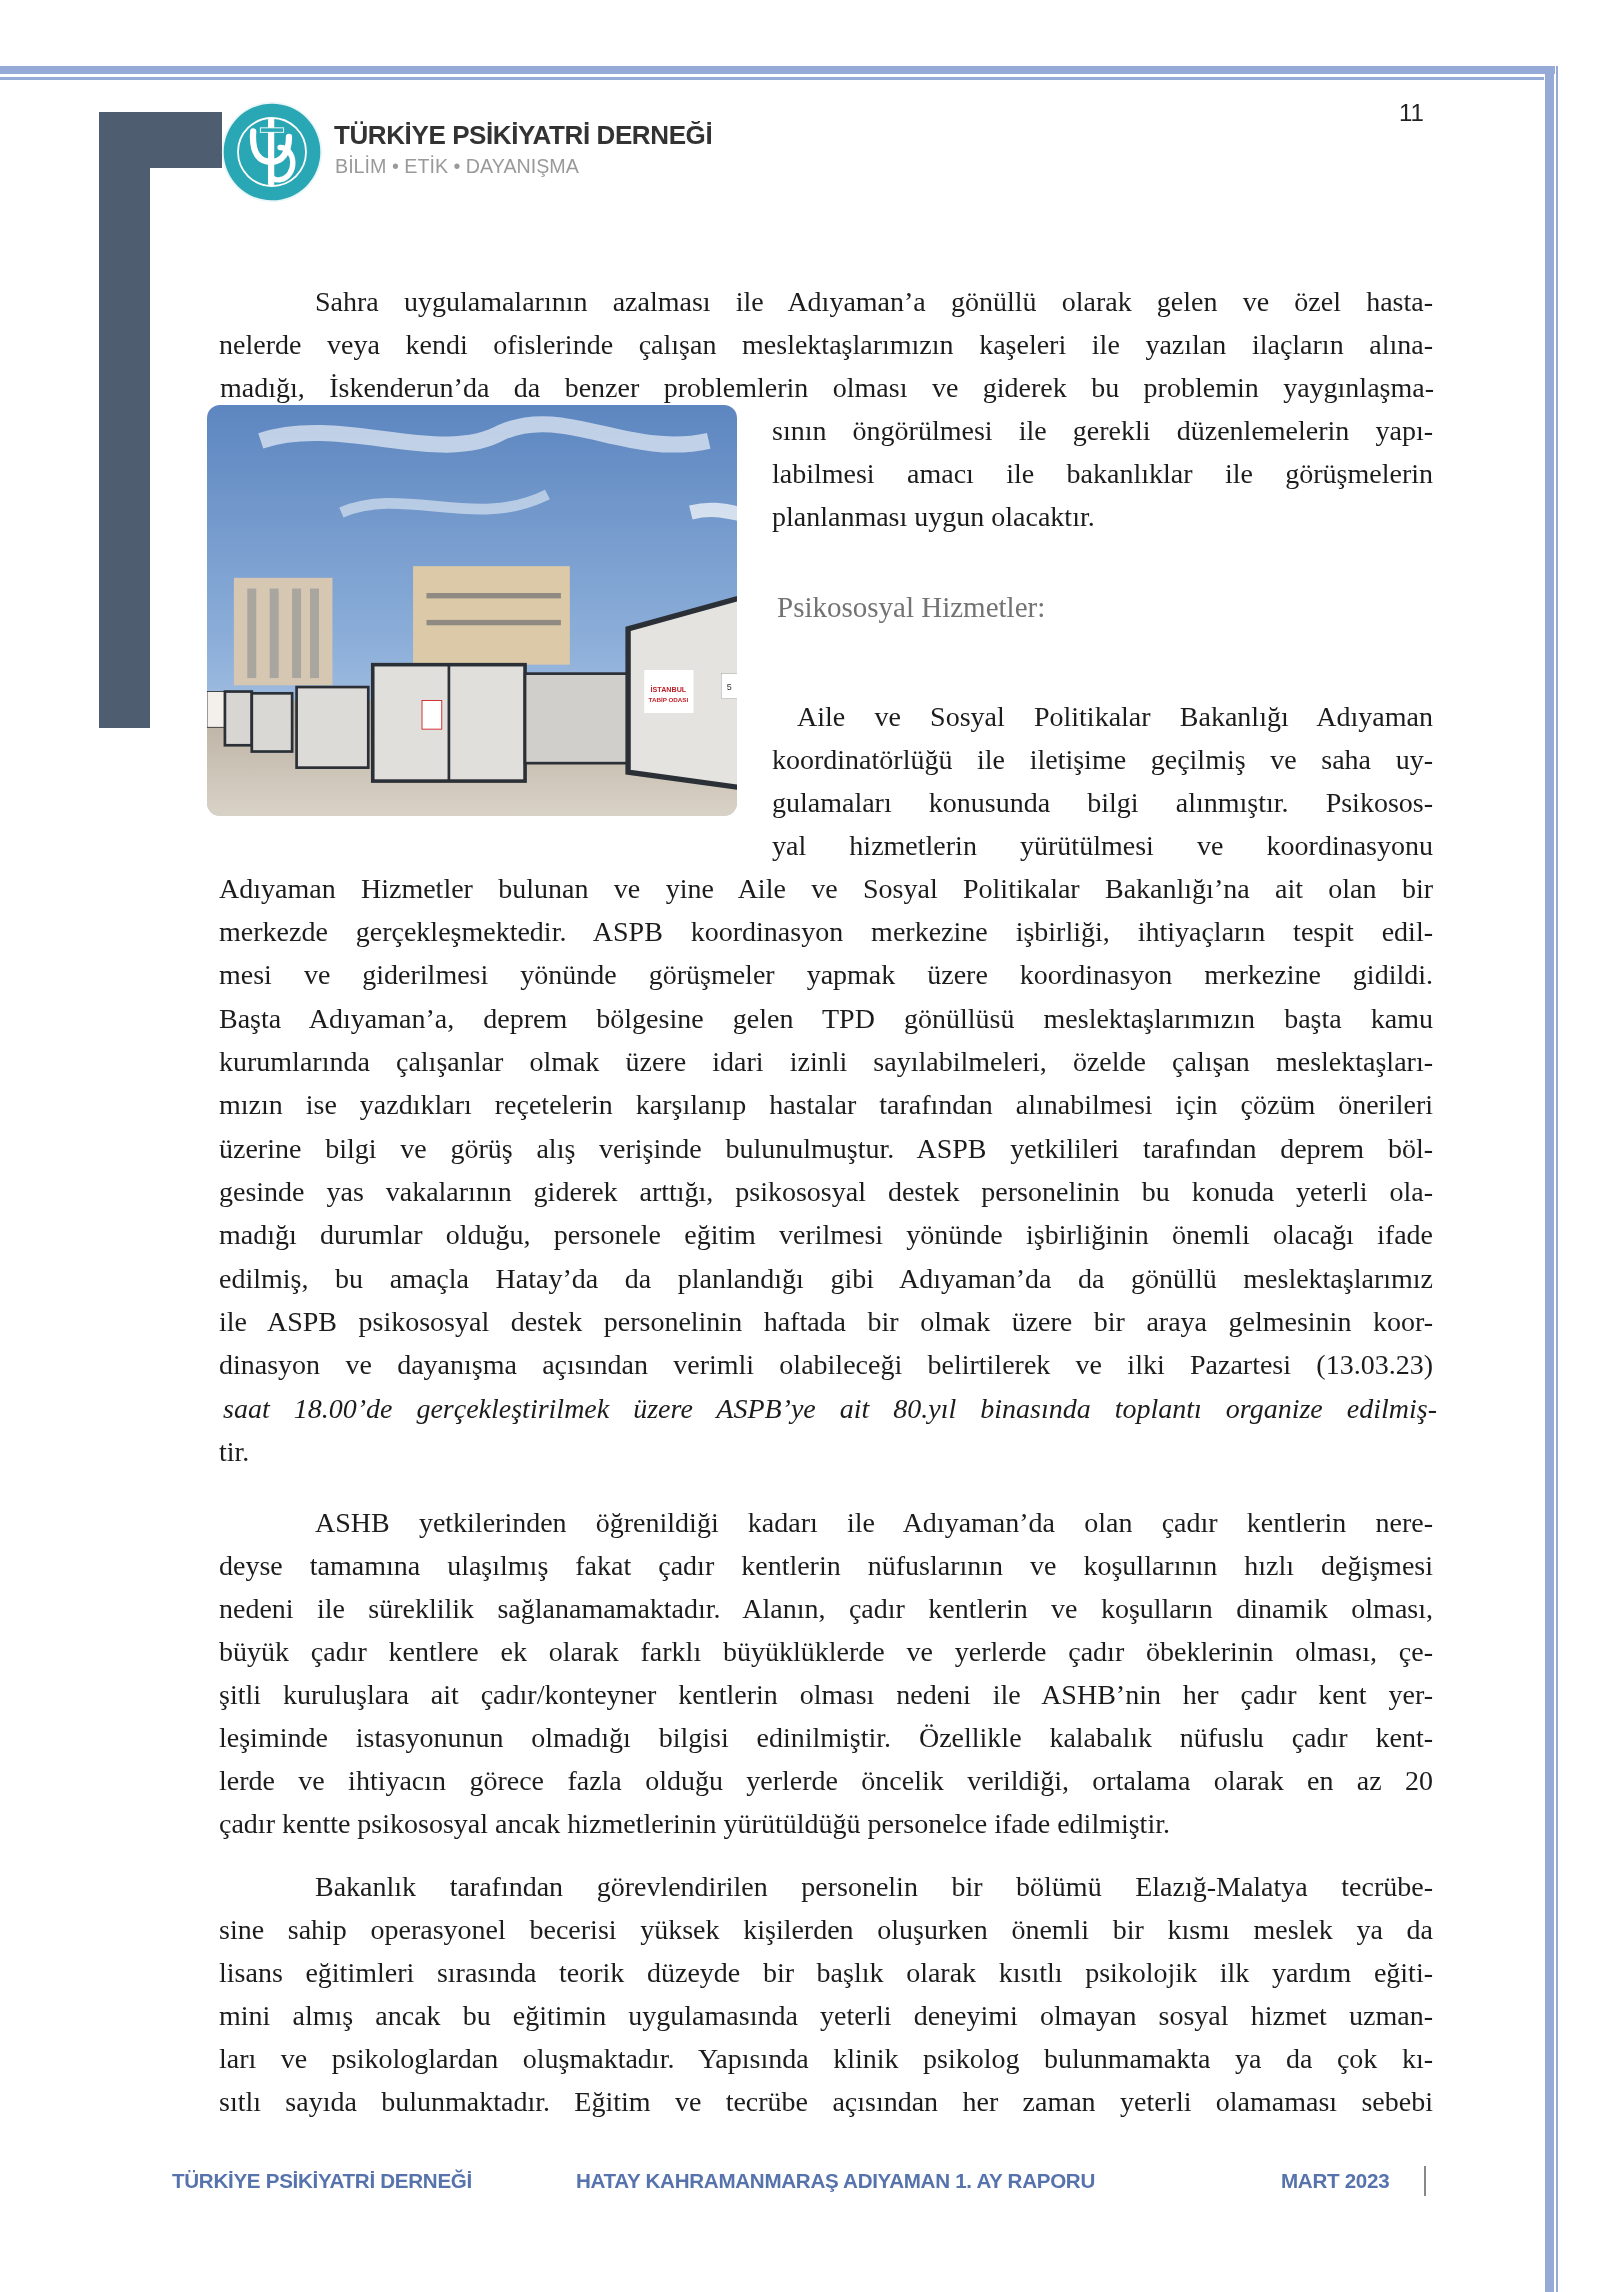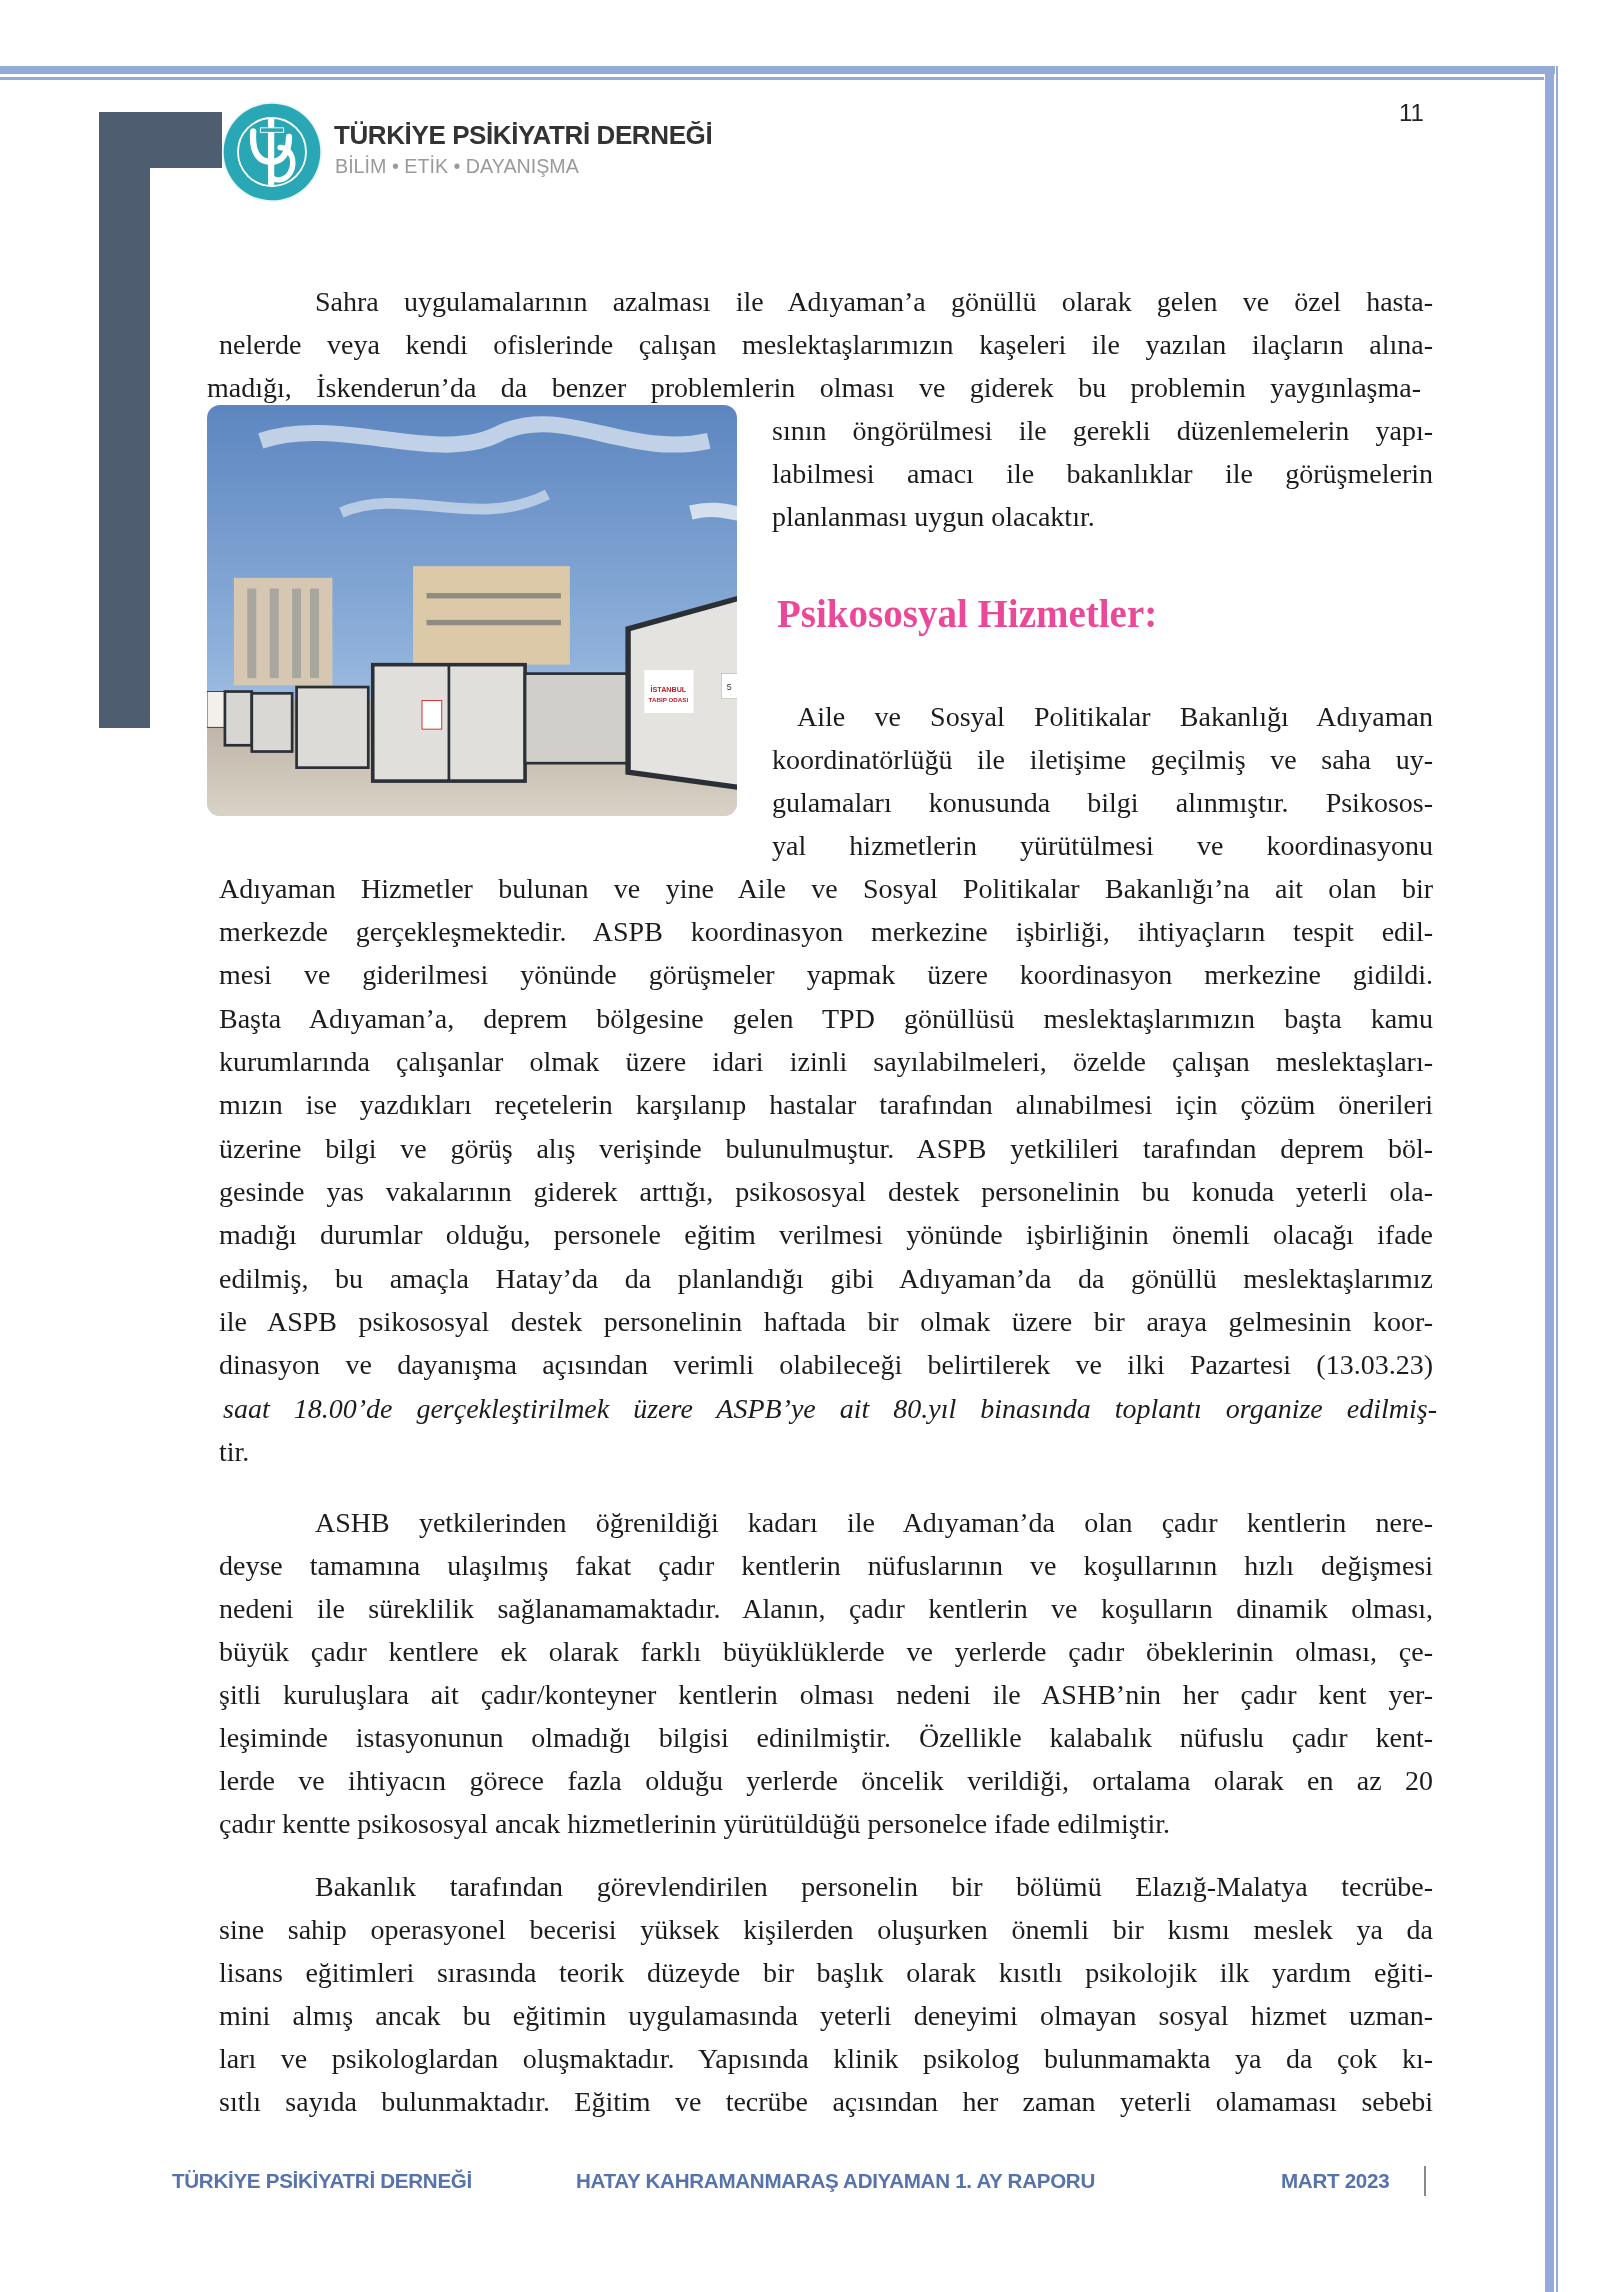--- a/index.html
+++ b/index.html
@@ -36,21 +36,21 @@
 
   .body-text {
     font-family: "Liberation Serif", serif; font-size: 28px; color: #1c1c1c;
     line-height: 43px; text-align: justify;
   }
   .line { position: absolute; white-space: nowrap; margin-top: 36px; }
   .jl { text-align: justify; text-align-last: justify; white-space: normal; }
 
   .heading {
     position: absolute; left: 777px; top: 591px;
-    font-family: "Liberation Serif", serif; font-weight: bold; font-size: 39px; color: #ec4899;
+    font-family: "Liberation Serif", serif; font-weight: normal; font-size: 29px; color: #737373;
   }
 
   .footer {
     position: absolute; top: 2169px; height: 30px;
     font-family: "Liberation Sans", sans-serif; font-weight: bold; font-size: 20.6px; color: #5673ad;
     white-space: nowrap; letter-spacing: -0.3px;
   }
   .footer-sep { position: absolute; left: 1424px; top: 2166px; width: 1.8px; height: 30px; background: #888; }
 </style>
 </head>
@@ -118,21 +118,21 @@
     <text x="515" y="320" font-family="Liberation Sans, sans-serif" font-size="8" font-weight="bold" fill="#c0202a" text-anchor="middle">İSTANBUL</text>
     <text x="515" y="332" font-family="Liberation Sans, sans-serif" font-size="7" font-weight="bold" fill="#c0202a" text-anchor="middle">TABİP ODASI</text>
     <rect x="574" y="300" width="18" height="28" fill="#ffffff" stroke="#999" stroke-width="0.5"></rect>
     <text x="583" y="318" font-family="Liberation Sans, sans-serif" font-size="10" fill="#333" text-anchor="middle">5</text>
   </svg>
 </div>
 
 <div class="body-text">
   <div class="line jl" style="left:315px; top:244px; width:1118px;">Sahra uygulamalarının azalması ile Adıyaman’a gönüllü olarak gelen ve özel hasta-</div>
   <div class="line jl" style="left:219px; top:287px; width:1214px;">nelerde veya kendi ofislerinde çalışan meslektaşlarımızın kaşeleri ile yazılan ilaçların alına-</div>
-  <div class="line jl" style="left:207px; top:330px; width:1214px;">madığı, İskenderun’da da benzer problemlerin olması ve giderek bu problemin yaygınlaşma-</div>
+  <div class="line jl" style="left:220px; top:330px; width:1214px;">madığı, İskenderun’da da benzer problemlerin olması ve giderek bu problemin yaygınlaşma-</div>
   <div class="line jl" style="left:772px; top:373px; width:661px;">sının öngörülmesi ile gerekli düzenlemelerin yapı-</div>
   <div class="line jl" style="left:772px; top:416px; width:661px;">labilmesi amacı ile bakanlıklar ile görüşmelerin</div>
   <div class="line" style="left:772px; top:459px;">planlanması uygun olacaktır.</div>
 </div>
 
 <div class="heading">Psikososyal Hizmetler:</div>
 
 <div class="body-text">
   <div class="line jl" style="left:797px; top:659px; width:636px;">Aile ve Sosyal Politikalar Bakanlığı Adıyaman</div>
   <div class="line jl" style="left:772px; top:702px; width:661px;">koordinatörlüğü ile iletişime geçilmiş ve saha uy-</div>

